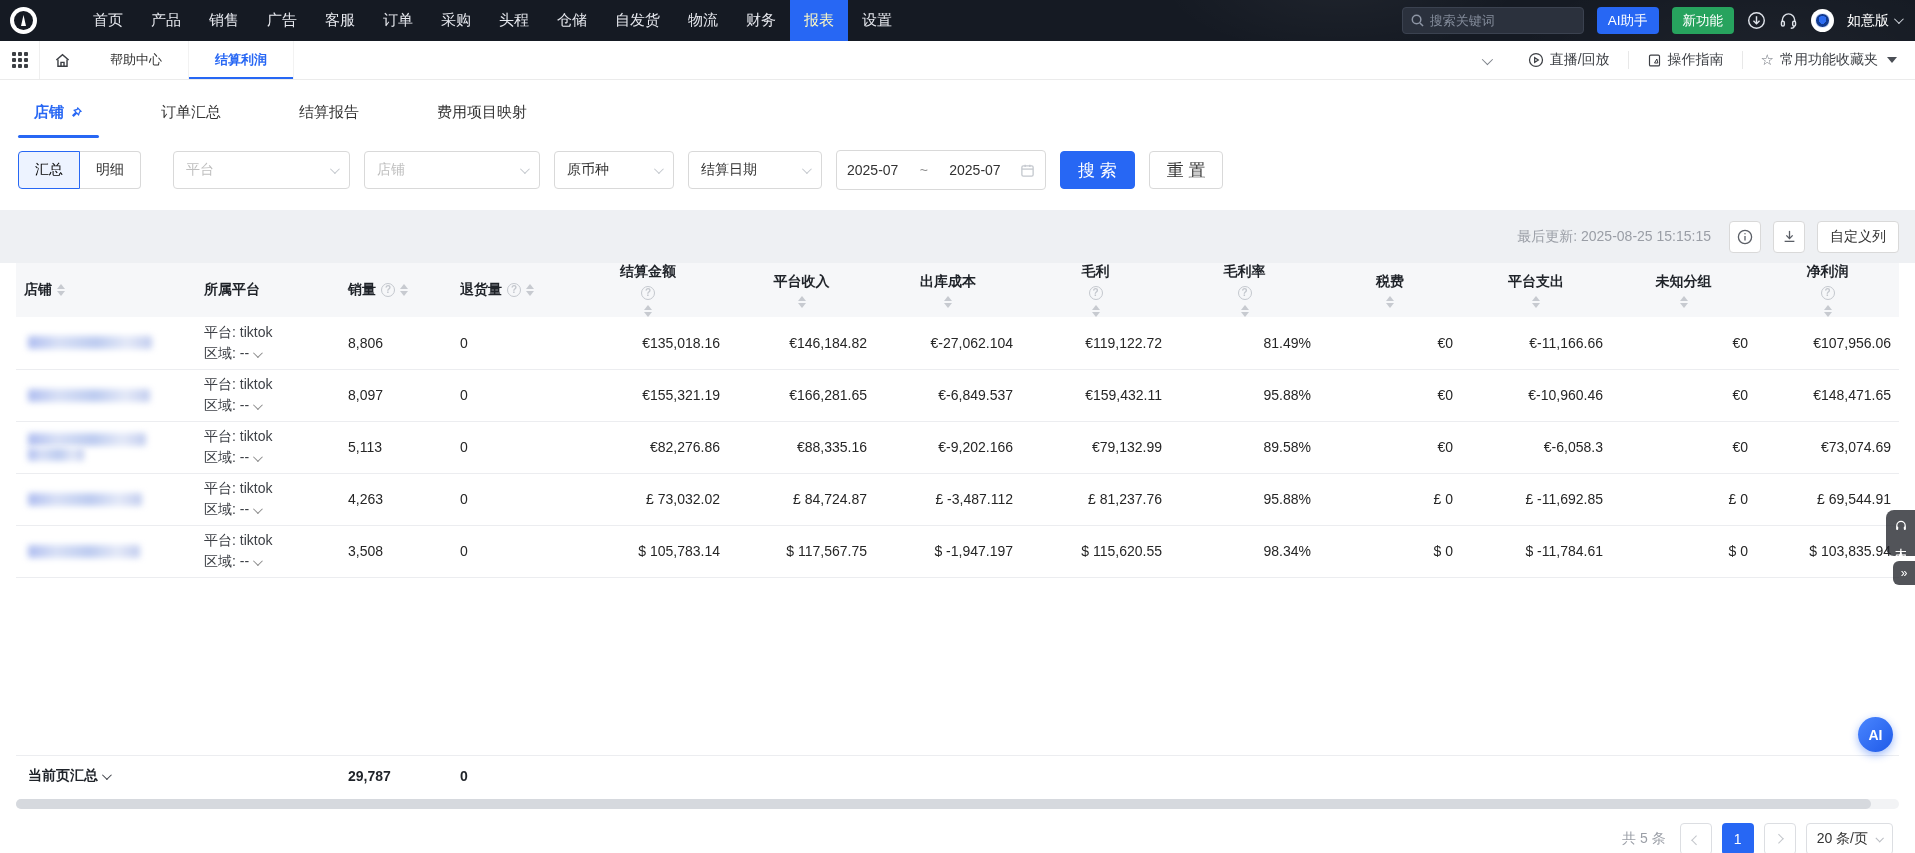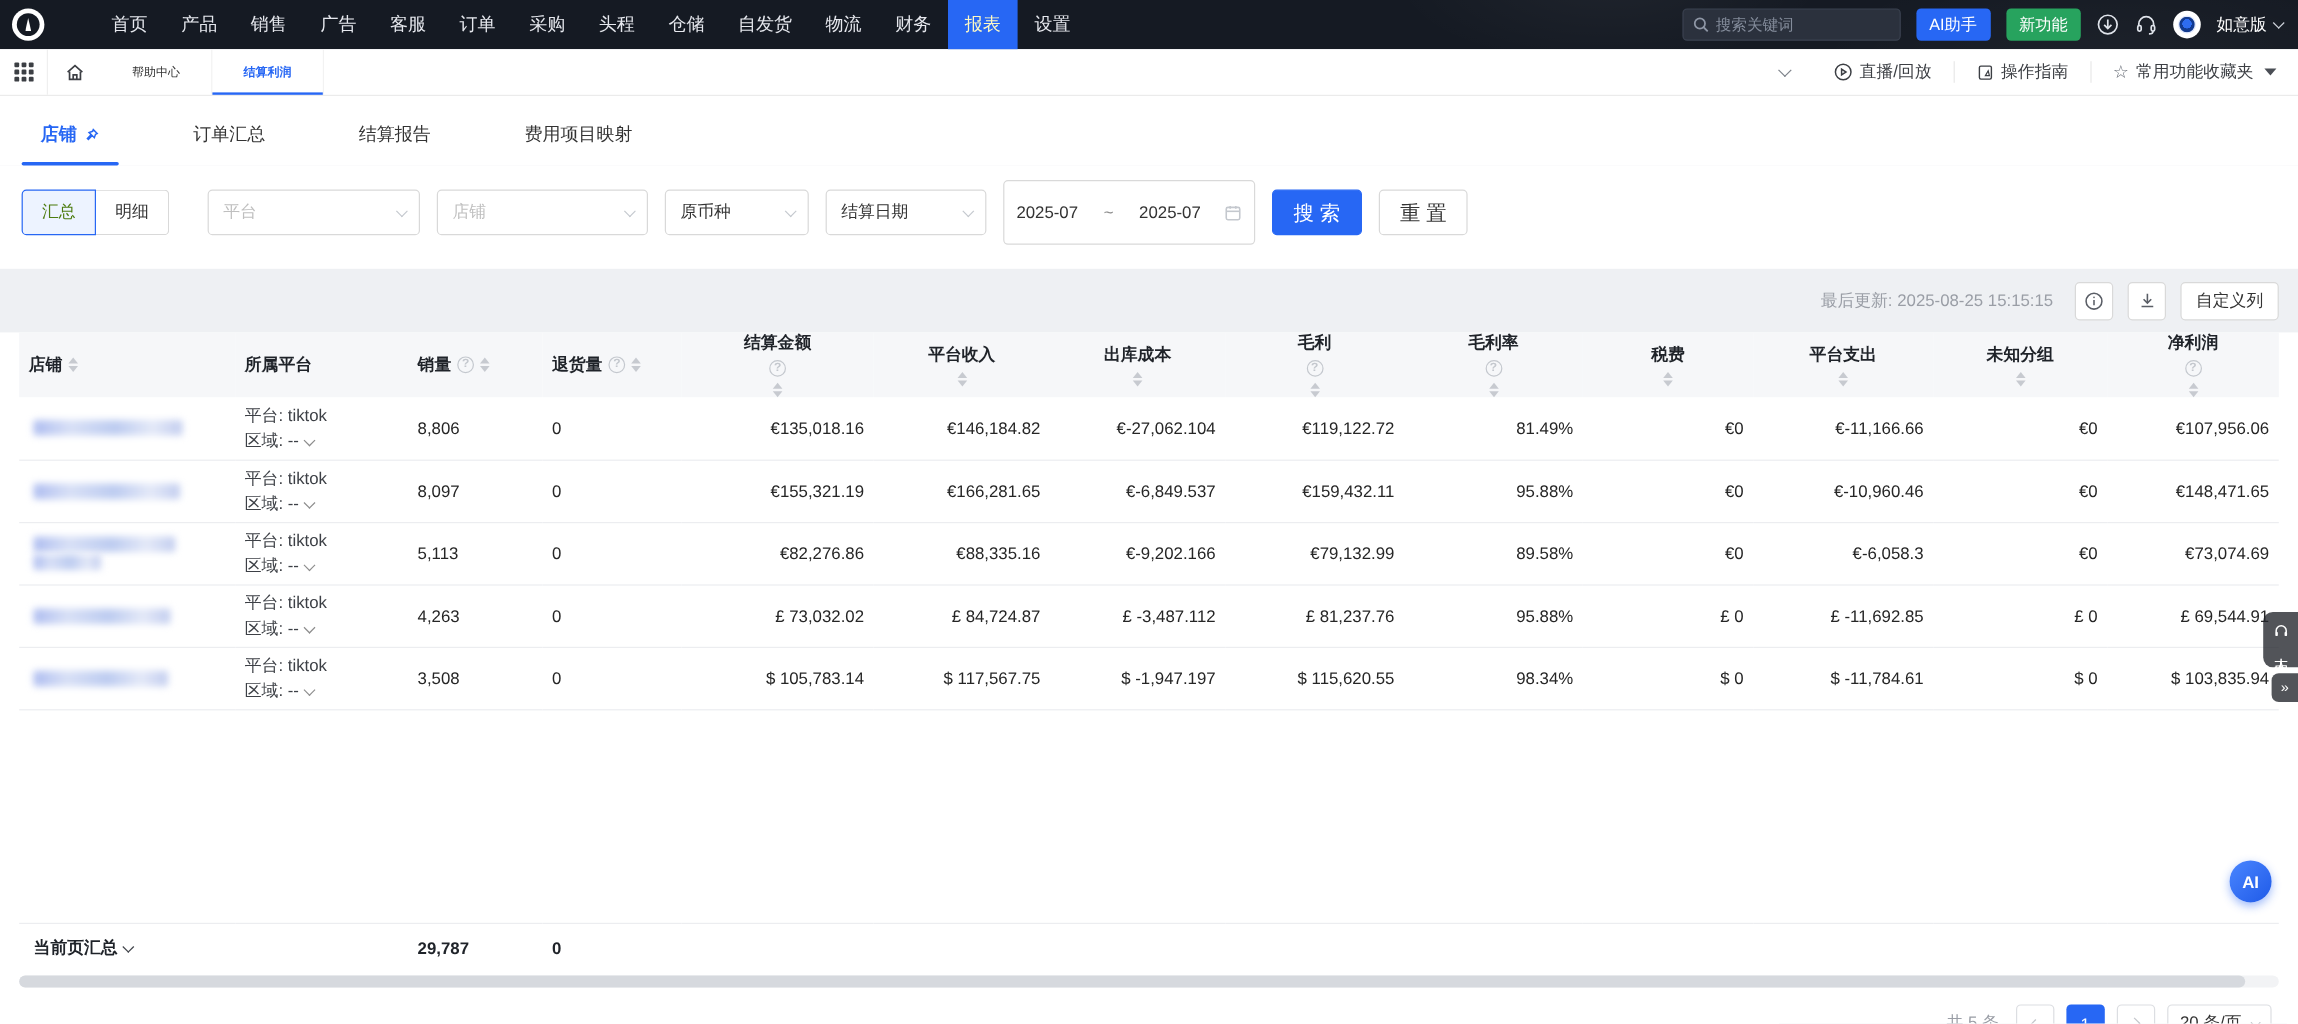--- a/index.html
+++ b/index.html
@@ -25,50 +25,50 @@
   .pill-new { background:#27a35e; }
   .tb-icon { color:#dfe3ea; display:flex; align-items:center; cursor:pointer; }
   .avatar { width:23px; height:23px; border-radius:50%; background:#fff; display:flex; align-items:center; justify-content:center; }
   .avatar-core { width:15px; height:15px; border-radius:50%; background:radial-gradient(circle at 50% 45%, #2e6cf0 0 40%, #123a8f 41% 100%); border:1.5px solid #dde6fb; }
   .edition { color:#fff; font-size:14px; display:flex; align-items:center; gap:5px; cursor:pointer; }
 
   
   .secondbar { height:39px; background:#fff; border-bottom:1px solid #ebebeb; display:flex; align-items:stretch; }
   .sb-left { display:flex; align-items:stretch; }
   .sb-iconcell { width:40px; display:flex; align-items:center; justify-content:center; border-right:1px solid #efefef; color:#3c3f44; cursor:pointer; }
-  .sb-tab { display:flex; align-items:center; padding:0 26px; font-size:10px; color:#333; border-right:1px solid #f2f2f2; cursor:pointer; position:relative; }
+  .sb-tab { display:flex; align-items:center; padding:0 26px; font-size:13px; color:#333; border-right:1px solid #f2f2f2; cursor:pointer; position:relative; }
   .sb-tab.active { color:#2767f4; font-weight:bold; }
   .sb-tab.active::after { content:""; position:absolute; left:0; right:0; bottom:0; height:2px; background:#2767f4; }
   .sb-right { margin-left:auto; display:flex; align-items:center; gap:0; }
   .sb-collapse { color:#7d828a; padding:0 20px; cursor:pointer; }
   .sb-link { display:flex; align-items:center; gap:6px; font-size:14px; color:#3c3f44; padding:0 18px; height:18px; border-left:1px solid #e8e8e8; cursor:pointer; }
   .sb-link:first-of-type { border-left:none; }
   .star-glyph { font-size:15px; color:#6a6f78; }
 
   
   .tabrow { height:58px; background:#fff; display:flex; align-items:flex-end; padding:0 0 0 24px; }
   .ptab { font-size:15px; color:#333; padding:0 10px 16px; margin-right:58px; position:relative; cursor:pointer; display:flex; align-items:center; gap:6px; }
   .ptab.active { color:#2767f4; font-weight:bold; }
   .ptab.active::after { content:""; position:absolute; left:-6px; right:-6px; bottom:0; height:3px; background:#2767f4; border-radius:2px; }
 
   
   .filterband { background:#fff; padding:12px 18px 20px; display:flex; align-items:center; gap:14px; }
   .seg { display:flex; }
   .seg-btn { height:38px; padding:0 16px; font-size:14px; border:1px solid #d9d9d9; background:#fff; color:#333; cursor:pointer; display:flex; align-items:center; }
   .seg-btn.first { border-radius:4px 0 0 4px; }
   .seg-btn.last { border-radius:0 4px 4px 0; border-left:none; }
-  .seg-btn.active { background:#edf3ff; border:1px solid #2767f4; color:#4d7c0f; }
+  .seg-btn.active { background:#edf3ff; border:1px solid #2767f4; color:#000000; }
   .selectbox { height:38px; border:1px solid #d9d9d9; border-radius:4px; background:#fff; display:flex; align-items:center; justify-content:space-between; padding:0 12px; font-size:14px; cursor:pointer; }
   .selectbox .ph { color:#bfbfbf; }
   .selectbox .val { color:#333; }
   .w-platform { width:177px;margin-left:18px; }
   .w-shop { width:176px; }
   .w-currency { width:120px; }
   .w-date { width:134px; }
-  .rangebox { width:210px; height:54px; border:1px solid #d9d9d9; border-radius:4px; background:#fff; display:flex; align-items:center; justify-content:space-between; padding:0 10px; font-size:14px; color:#333; cursor:pointer; }
+  .rangebox { width:210px; height:40px; border:1px solid #d9d9d9; border-radius:4px; background:#fff; display:flex; align-items:center; justify-content:space-between; padding:0 10px; font-size:14px; color:#333; cursor:pointer; }
   .tilde { color:#8c8c8c; padding:0 2px; }
   .btn { height:38px; border-radius:4px; font-size:17px; padding:0 17px; cursor:pointer; }
   .btn-primary { background:#2767f4; border:1px solid #2767f4; color:#fff; }
   .btn-plain { background:#fff; border:1px solid #d9d9d9; color:#333; }
 
   
   .toolbar { height:53px; display:flex; align-items:center; justify-content:flex-end; gap:12px; padding:0 16px; }
   .lastupd { font-size:14px; color:#9a9ea6; margin-right:6px; }
   .sq-btn { width:32px; height:32px; border:1px solid #d9d9d9; background:#fff; border-radius:4px; display:flex; align-items:center; justify-content:center; color:#5a5e66; cursor:pointer; }
   .customize { height:32px; border:1px solid #d9d9d9; background:#fff; border-radius:4px; font-size:14px; color:#333; padding:0 12px; cursor:pointer; }

